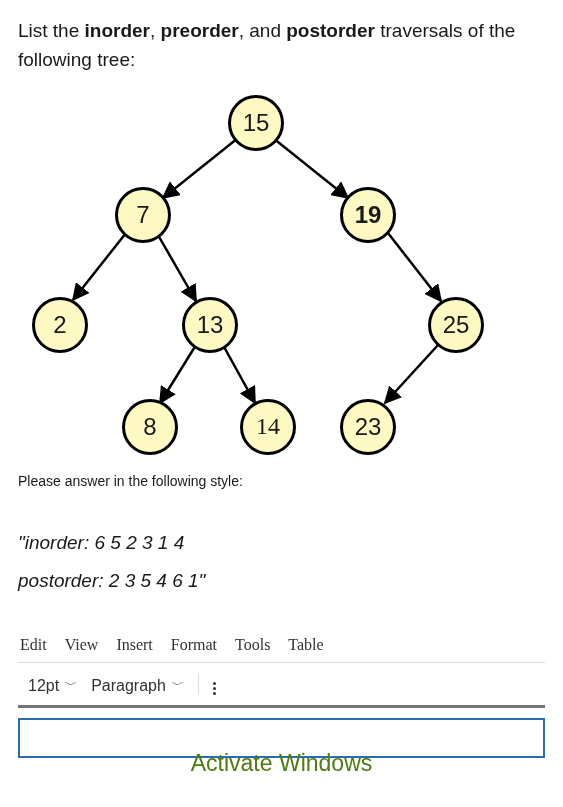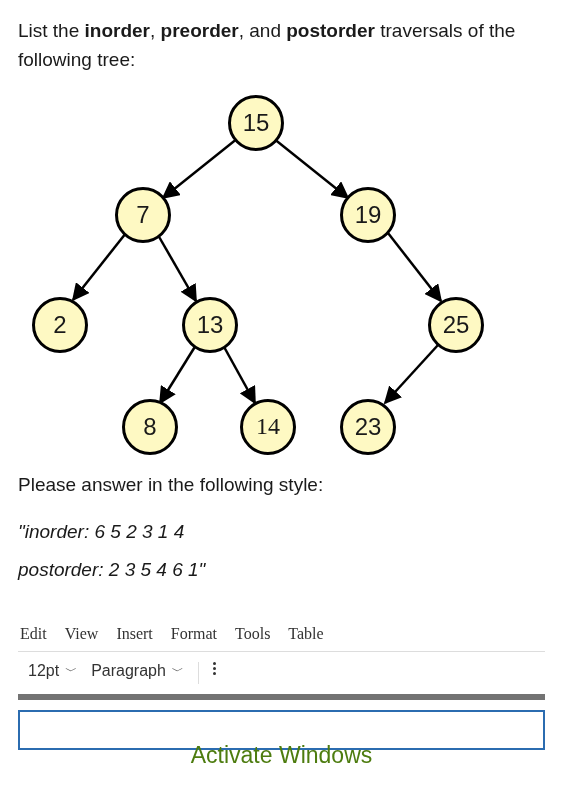--- a/index.html
+++ b/index.html
@@ -37,48 +37,48 @@
     border-radius: 50%;
     background: #fef9c3;
     display: flex;
     align-items: center;
     justify-content: center;
     font-size: 24px;
     font-weight: 400;
     transform: translate(-50%, -50%);
   }
   .instr {
-    font-size: 19px;
+    font-size: 14px;
     line-height: 1.5;
-    margin: 8px 0 14px 0;
+    margin: 8px 0 32px 0;
   }
   .example {
     font-size: 19px;
     font-style: italic;
     line-height: 2.0;
   }
   .editor {
     margin-top: 28px;
   }
   .menubar {
     display: flex;
     gap: 18px;
     font-size: 16px;
     padding: 8px 2px;
     border-bottom: 1px solid #ddd;
     color: #333;
     font-family: Liberation Serif, serif;
   }
   .toolbar {
     display: flex;
-    align-items: flex-start;
+    align-items: flex-end;
     gap: 14px;
     font-size: 16px;
     padding: 10px 10px;
-    border-bottom: 6px solid #737373;
+    border-bottom: 3px solid #737373;
     color: #333;
   }
   .select {
     display: inline-flex;
     align-items: center;
     gap: 6px;
   }
   .chev {
     font-size: 12px;
     color: #555;
@@ -140,21 +140,21 @@
 
     <line x1="178" y1="262" x2="142" y2="320" stroke="#000" stroke-width="2.5" marker-end="url(#ah)"></line>
 
     <line x1="205" y1="262" x2="237" y2="320" stroke="#000" stroke-width="2.5" marker-end="url(#ah)"></line>
 
     <line x1="420" y1="262" x2="367" y2="320" stroke="#000" stroke-width="2.5" marker-end="url(#ah)"></line>
   </svg>
 
   <div class="node" style="left:238px; top:40px;">15</div>
   <div class="node" style="left:125px; top:132px;">7</div>
-  <div class="node" style="left:350px; top:132px;">19</div>
+  <div class="node" style="left:350px; top:132px;font-weight:bold;">19</div>
   <div class="node" style="left:42px;  top:242px;">2</div>
   <div class="node" style="left:192px; top:242px;">13</div>
   <div class="node" style="left:438px; top:242px;">25</div>
   <div class="node" style="left:132px; top:344px;">8</div>
   <div class="node" style="left:250px; top:344px;font-family:Liberation Serif, serif;">14</div>
   <div class="node" style="left:350px; top:344px;">23</div>
 </div>
 
 <div class="instr">Please answer in the following style:</div>
 

